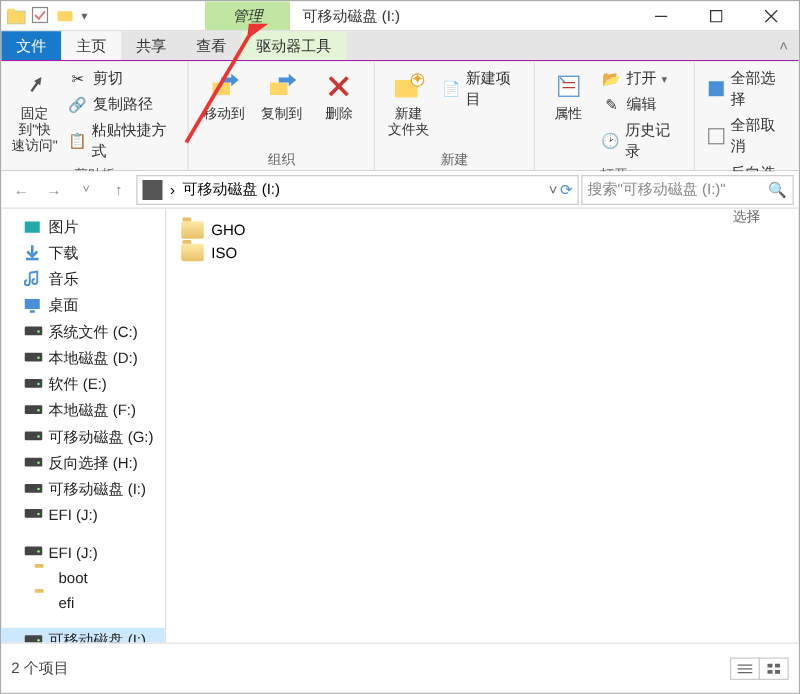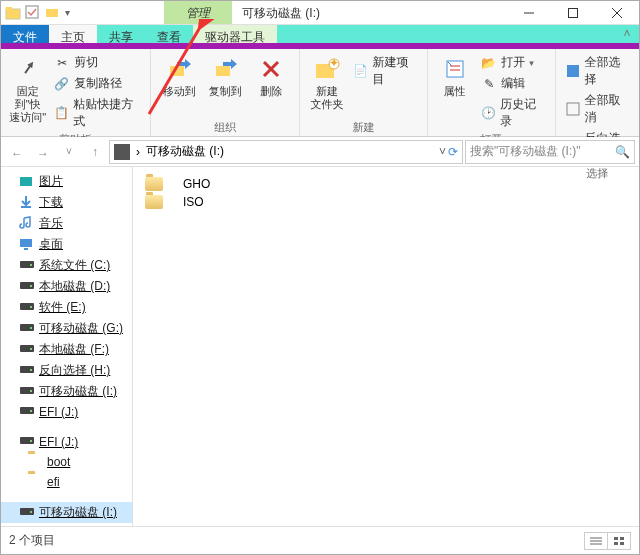--- a/index.html
+++ b/index.html
@@ -6,21 +6,21 @@
   body { width: 640px; height: 555px; overflow: hidden; background: #fff; border: 1px solid #aaa; display: flex; flex-direction: column; position: relative; }
   .titlebar { height: 24px; display: flex; align-items: stretch; background: #fff; border-bottom: 1px solid #e0e0e0; }
   .qat { display: flex; align-items: center; padding: 0 4px; gap: 4px; }
   .qat .icon { width: 16px; height: 16px; }
   .title-tabs { display: flex; margin-left: 90px; }
   .context-tab-h { background: #c0e6a2; color: #333; padding: 4px 12px; min-width: 68px; text-align: center; font-style: italic; }
   .title-text-area { padding: 4px 10px; color: #333; }
   .win-ctrl { margin-left: auto; display: flex; }
   .win-btn { width: 44px; display: flex; align-items: center; justify-content: center; color: #333; }
 
-  .tabbar { height: 24px; background: #5eead4; display: flex; align-items: stretch; border-bottom: 6px solid #a21caf; text-align: center; }
+  .tabbar { height: 24px; background: #e5e5e5; display: flex; align-items: stretch; border-bottom: 1px solid #a21caf; text-align: center; }
   .tab { padding: 4px 12px; color: #333; cursor: default; }
   .tab.file { background: #1979ca; color: #fff; }
   .tab.active { background: #f7f7f7; }
   .tab.context { background: #e4f4d6; }
   .tab-expand { margin-left: auto; width: 24px; display: flex; align-items: center; justify-content: center; color: #777; }
 
   .ribbon { height: 88px; background: #f7f7f7; border-bottom: 1px solid #d0d0d0; display: flex; }
   .group { border-right: 1px solid #e0e0e0; display: flex; flex-direction: column; align-items: center; padding: 2px 6px 0 6px; }
   .group-body { flex: 1; display: flex; align-items: flex-start; gap: 2px; }
   .group-label { color: #666; font-size: 11px; padding: 1px 0; }
@@ -33,32 +33,32 @@
 
   .navbar { height: 30px; display: flex; align-items: center; gap: 2px; padding: 2px 4px; border-bottom: 1px solid #e0e0e0; background: #fff; }
   .nav-arrow { width: 24px; height: 24px; display: flex; align-items: center; justify-content: center; color: #888; }
   .addr { flex: 1; height: 24px; border: 1px solid #ccc; display: flex; align-items: center; padding: 0 4px; gap: 6px; }
   .addr .fic { width: 16px; height: 16px; background: #666; }
   .addr .ref { margin-left: auto; display: flex; gap: 2px; }
   .search { width: 170px; height: 24px; border: 1px solid #ccc; display: flex; align-items: center; padding: 0 4px; color: #888; }
   .search .sic { margin-left: auto; }
 
   .body { flex: 1; display: flex; min-height: 0; }
-  .tree { width: 132px; border-right: 1px solid #e0e0e0; overflow-y: auto; padding: 4px 0; text-decoration: underline; }
+  .tree { width: 132px; border-right: 1px solid #e0e0e0; overflow-y: auto; padding: 4px 0; }
   .tree-item { display: flex; align-items: center; gap: 4px; padding: 2px 4px 2px 18px; color: #222; white-space: nowrap; }
   .tree-item.sub { padding-left: 26px; }
   .tree-item.selected { background: #cce8ff; }
   .tree-grp { margin-top: 10px; }
   .ti-icon { width: 16px; height: 16px; flex-shrink:0; }
   .content { flex: 1; padding: 8px 8px; }
-  .file-item { display: flex; align-items: center; gap: 20px; padding: 2px 4px; }
+  .file-item { display: flex; align-items: center; gap: 6px; padding: 2px 4px; }
   .folder-ic { width: 18px; height: 14px; background: linear-gradient(#ffe9a6,#e8c067); border-radius: 2px; position: relative; }
   .folder-ic:before { content:""; position:absolute; top:-3px; left:1px; width:7px; height:3px; background:#e8c067; border-radius:1px 1px 0 0;}
 
-  .status { height: 28px; border-top: 1px solid #e0e0e0; display: flex; align-items: center; padding: 0 8px; color: #444; background: #fff; }
+  .status { height: 40px; border-top: 1px solid #e0e0e0; display: flex; align-items: center; padding: 0 8px; color: #444; background: #fff; }
   .status .views { margin-left: auto; display: flex; gap: 0; }
   .view-btn { width: 24px; height: 18px; border: 1px solid #ccc; display:flex; align-items:center; justify-content:center; color:#666; margin-left:-1px;}
 
   .red-arrow { position: absolute; top: 18px; left: 118px; pointer-events: none; }
 
   svg { display: block; }
 
   .tree::-webkit-scrollbar { width: 14px; }
   .tree::-webkit-scrollbar-thumb { background: #c0c0c0; }
   .tree::-webkit-scrollbar-track { background: #f0f0f0; }
@@ -356,30 +356,30 @@
         </span>
         <span>软件 (E:)</span>
       </div>
       <div class="tree-item">
         <span class="ti-icon">
           <svg width="16" height="12">
             <rect x="1" y="3" width="14" height="7" fill="#444" rx="1"></rect>
             <circle cx="12" cy="7" r="1" fill="#8f8"></circle>
           </svg>
         </span>
+        <span>本地磁盘 (F:)</span>
+      </div>
+      <div class="tree-item">
+        <span class="ti-icon">
+          <svg width="16" height="12">
+            <rect x="1" y="3" width="14" height="7" fill="#444" rx="1"></rect>
+            <circle cx="12" cy="7" r="1" fill="#8f8"></circle>
+          </svg>
+        </span>
         <span>可移动磁盘 (G:)</span>
-      </div>
-      <div class="tree-item">
-        <span class="ti-icon">
-          <svg width="16" height="12">
-            <rect x="1" y="3" width="14" height="7" fill="#444" rx="1"></rect>
-            <circle cx="12" cy="7" r="1" fill="#8f8"></circle>
-          </svg>
-        </span>
-        <span>本地磁盘 (F:)</span>
       </div>
       <div class="tree-item">
         <span class="ti-icon">
           <svg width="16" height="12">
             <rect x="1" y="3" width="14" height="7" fill="#444" rx="1"></rect>
             <circle cx="12" cy="7" r="1" fill="#8f8"></circle>
           </svg>
         </span>
         <span>反向选择 (H:)</span>
       </div>

